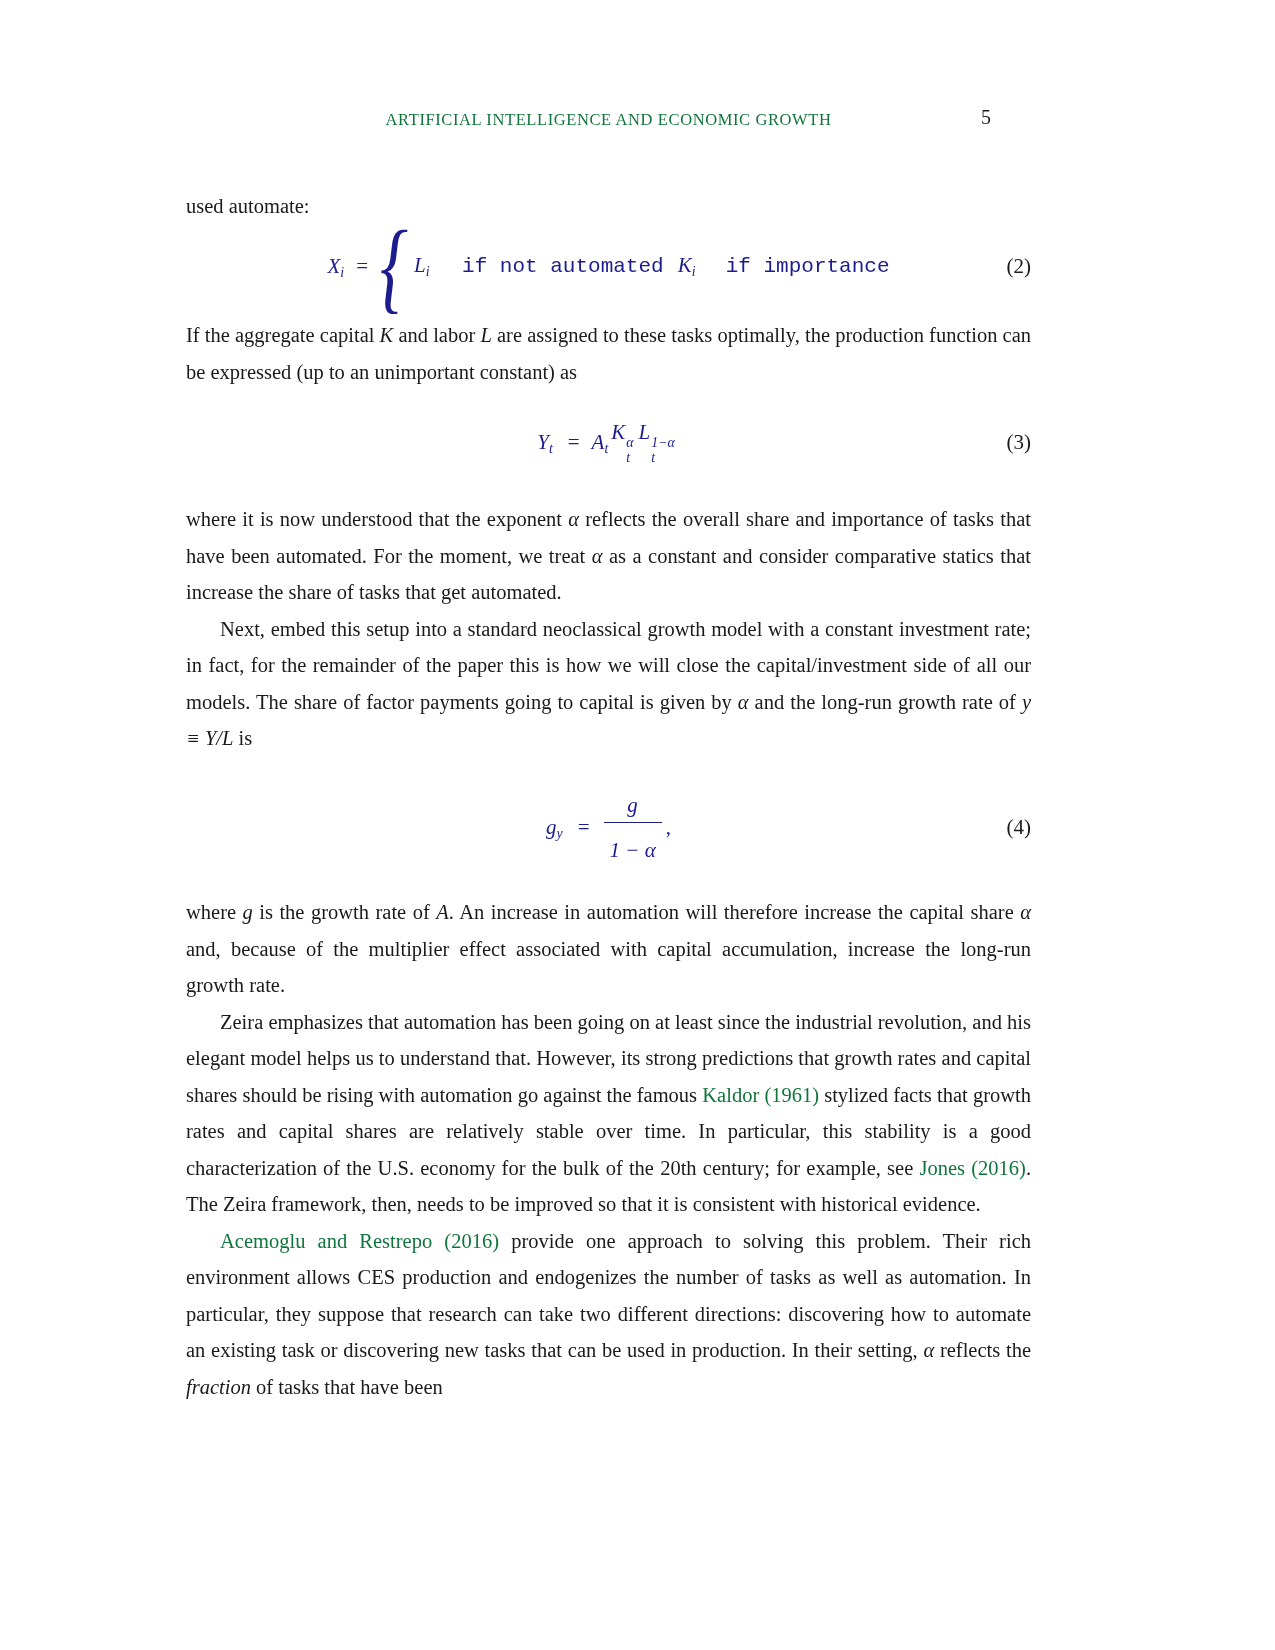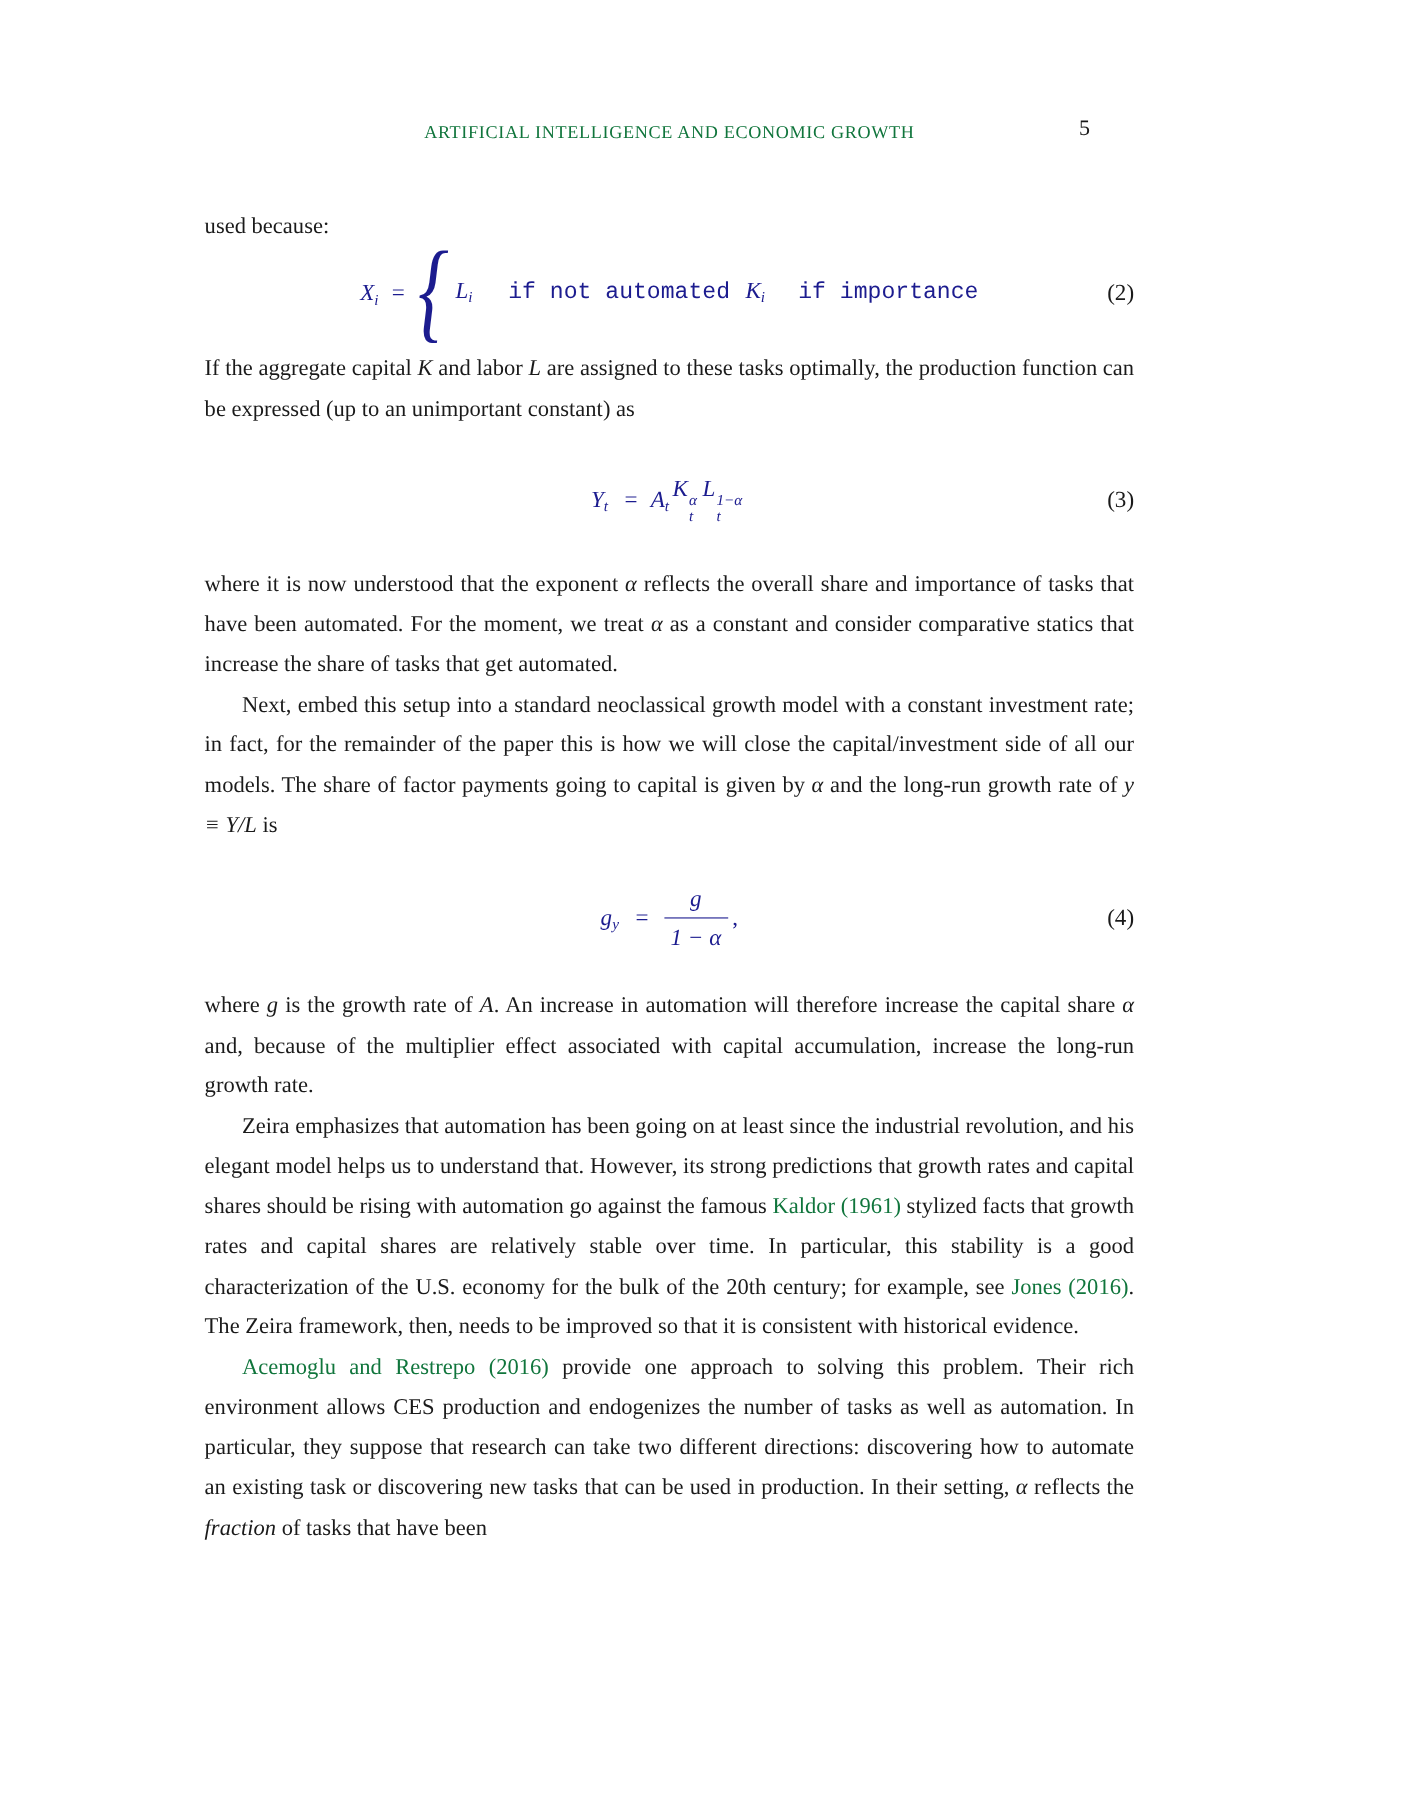--- a/index.html
+++ b/index.html
@@ -43,21 +43,21 @@
     position: relative;
     display: flex;
     justify-content: center;
     align-items: center;
     font-size: 21px;
     line-height: 1.35;
     font-style: italic;
     color: var(--math-blue, #1c1c8f);
   }
   .eq-2 { margin: 10px 0 20px; }
-  .eq-3 { margin: 40px 0 36px; }
+  .eq-3 { margin: 28px 0 36px; }
   .eq-4 { margin: 34px 0 30px; }
   .eq-rel { font-style: normal; margin: 0 12px; }
   .eq-number {
     position: absolute; right: 0; top: 50%;
     transform: translateY(-50%);
     font-style: normal;
     color: #1a1a1a;
   }
   sub { font-size: 0.66em; line-height: 0; vertical-align: -0.28em; }
   .eq-term { margin-right: 3px; }
@@ -80,35 +80,35 @@
     flex-direction: column;
     align-items: flex-start;
     font-size: 0.66em;
     line-height: 1.05;
     vertical-align: -0.55em;
     margin: 0 2px 0 1px;
   }
   .ss-sup, .ss-sub { display: block; }
   .frac { display: inline-block; vertical-align: middle; text-align: center; margin: 0 2px; }
   .frac .num { display: block; padding: 0 6px 3px; }
-  .frac .den { display: block; border-top: 1.4px solid currentColor; padding: 3px 6px 0; }
+  .frac .den { display: block; border-top: 1.4px solid currentColor; padding: 13px 6px 0; }
   .eq-punct { font-style: normal; margin-left: 2px; }
 </style>
 </head>
 <body>
 
 <div class="page">
   <div class="content">
 
     <div class="header">
       <div class="header-title">ARTIFICIAL INTELLIGENCE AND ECONOMIC GROWTH</div>
       <div class="page-number">5</div>
     </div>
 
-    <p class="para"><span>used because:</span></p>
+    <p class="para"><span>used automate:</span></p>
 
     <div class="equation eq-2">
       <span class="eq-lhs"><span>X</span><sub>i</sub><span class="eq-rel">=</span></span>
       <span class="cases-brace">{</span>
       <span class="cases">
         <span class="case-row">
             <span class="case-math"><span>L</span><sub>i</sub></span>
             <span class="case-text">if not automated</span>
           </span>
         <span class="case-row">

